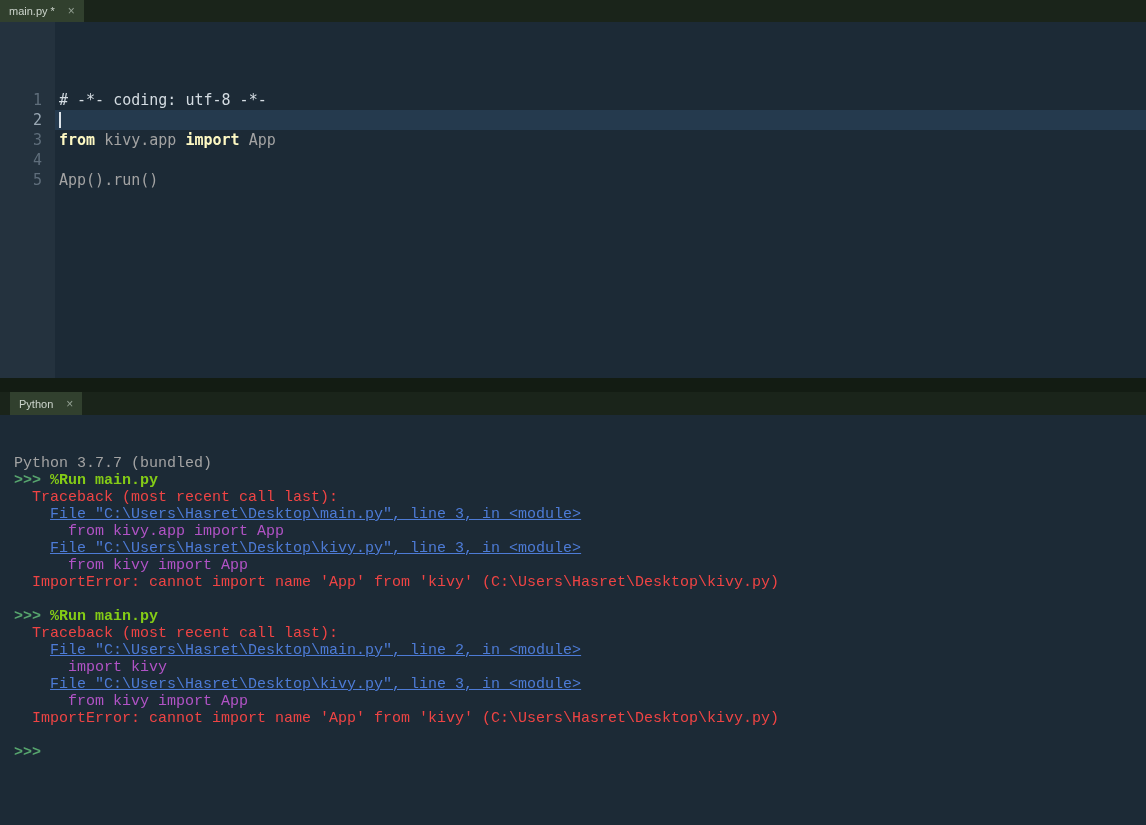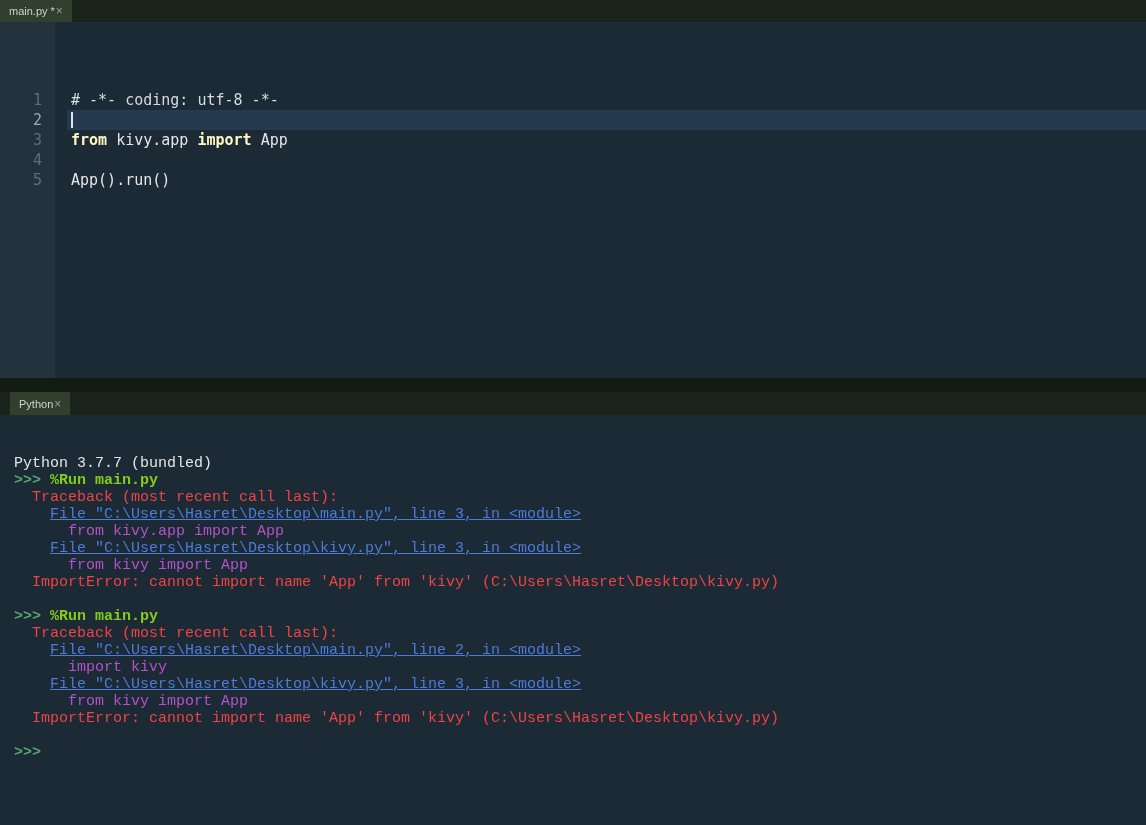--- a/index.html
+++ b/index.html
@@ -14,21 +14,21 @@
   .tabbar {
     height: 22px;
     background: #1a241a;
     display: flex;
     align-items: stretch;
   }
   .shelltabbar { height: 23px; padding-left: 10px; }
   .tab {
     display: flex;
     align-items: center;
-    gap: 1px;
+    gap: 13px;
     padding: 0 9px;
     font-size: 11px;
     color: #ccd4cc;
     background: #31402e;
     cursor: pointer;
   }
   .tab .close { color: #93a093; font-size: 12px; line-height: 1; }
 
   
   .editor {
@@ -49,21 +49,21 @@
     background: #24323e;
   }
   .eline { display: flex; height: 20px; position: relative; }
   .eline .gut {
     flex: 0 0 55px;
     width: 55px;
     text-align: right;
     padding-right: 13px;
     color: #5f6e7b;
   }
-  .eline .content { flex: 1; padding-left: 4px; color: #d4dce2; margin-left: 12px; }
+  .eline .content { flex: 1; padding-left: 4px; color: #d4dce2; }
   .eline.current .content { background: #253a4e; }
   .eline.current .gut { color: #9aa8b4; }
   .cursor {
     display: inline-block;
     width: 2px;
     height: 16px;
     background: #dde4ea;
     vertical-align: -3px;
   }
 
@@ -78,21 +78,21 @@
     font-size: 15px;
     line-height: 17px;
     padding: 6px 0 0 14px;
     white-space: pre;
     color: #d4dce2;
     overflow: hidden;
   }
   .sline { min-height: 17px; }
 
   
-  .seg-plain   { color: #e5e5e5; }
+  .seg-plain   { color: #a3a3a3; }
   .seg-comment { color: #d4dce2; }
   .seg-keyword { color: #fef9c3; font-weight: bold; }
   .seg-prompt  { color: #57a56e; font-weight: bold; }
   .seg-magic   { color: #84cc16; font-weight: bold; }
   .seg-stderr  { color: #ef4444; }
   .seg-link    { color: #4d7bd6; text-decoration: underline; }
   .seg-code    { color: #b153c6; }
 </style>
 </head>
 <body>

